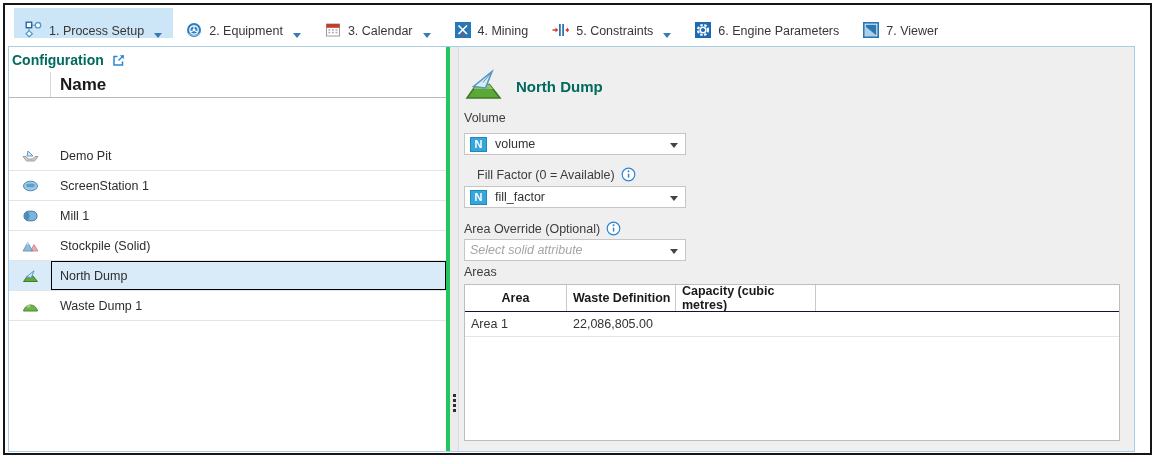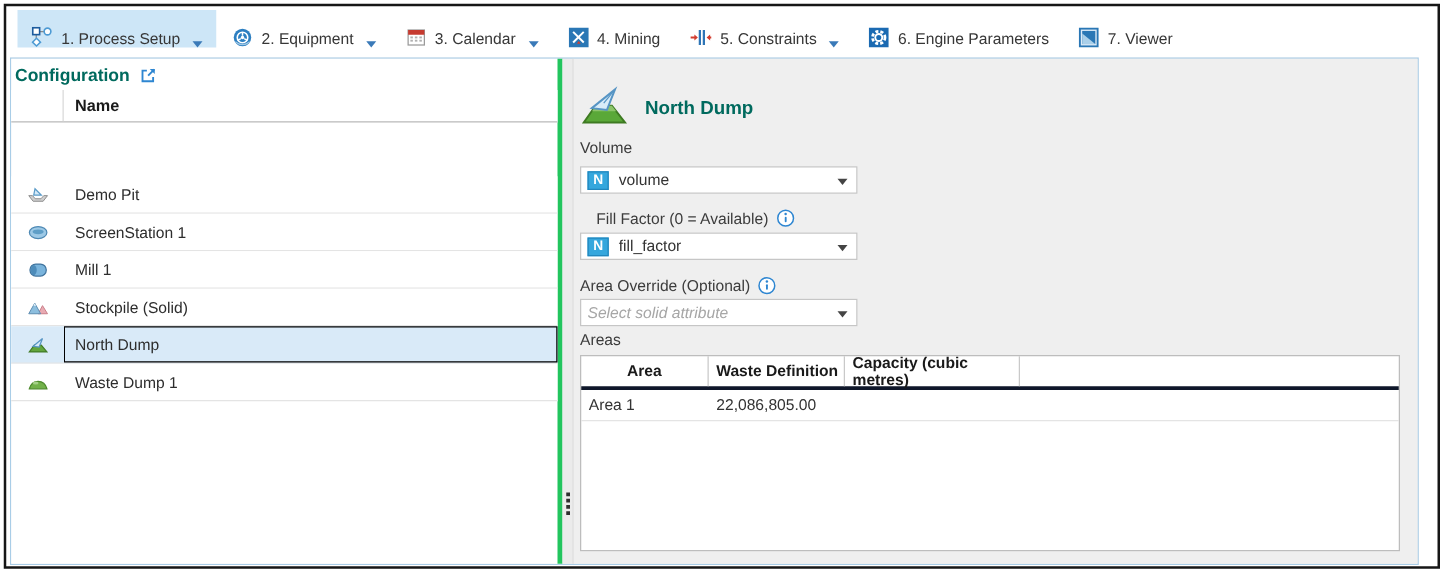--- a/index.html
+++ b/index.html
@@ -28,21 +28,21 @@
   .content{
     position:absolute;left:3px;top:41px;width:1127px;height:406px;box-sizing:border-box;
     border:1px solid #a9cde7;background:#efefef;
   }
   
   .left-panel{position:absolute;left:0;top:0;width:441px;height:100%;background:#fff;border-right:4px solid #22c55e;box-sizing:border-box;}
   .config-header{position:absolute;left:3px;top:2px;height:22px;display:flex;align-items:center;gap:7px;}
   .config-title{font-size:14px;font-weight:bold;color:#006a5e;}
   .grid-header{position:absolute;left:0;top:25px;width:100%;height:26px;display:flex;border-bottom:1px solid #b9b9b9;box-sizing:border-box;background:#fff;}
   .grid-header .icon-col{width:42px;border-right:1px solid #d9d9d9;box-sizing:border-box;}
-  .grid-header .name-col{flex:1;display:flex;align-items:center;padding-left:9px;font-size:13px;font-weight:bold;color:#1a1a1a;}
+  .grid-header .name-col{flex:1;display:flex;align-items:center;padding-left:9px;font-size:17px;font-weight:bold;color:#1a1a1a;}
   .rows{position:absolute;left:0;top:51px;width:100%;margin-top:43px;}
   .row{height:30px;display:flex;align-items:stretch;border-bottom:1px solid #e4e4e4;box-sizing:border-box;background:#fff;}
   .row .icon-cell{width:42px;display:flex;align-items:center;justify-content:center;}
   .row .name-cell{flex:1;display:flex;align-items:center;padding-left:9px;font-size:12.5px;color:#2d2d2d;}
   .row.selected{background:#d9eaf8;}
   .row.selected .name-cell{box-shadow:inset 0 0 0 1px #000;}
   
   .splitter{position:absolute;left:441px;top:0;width:9px;height:100%;background:#ebebeb;border-right:1px solid #dcdcdc;box-sizing:border-box;}
   .grip{position:absolute;left:3px;top:347px;display:flex;flex-direction:column;gap:2px;}
   .grip i{width:3px;height:3px;background:#2f2f2f;display:block;}
@@ -64,21 +64,21 @@
   }
   .dd-caret{
     position:absolute;right:7px;top:9px;width:0;height:0;
     border-left:4px solid transparent;border-right:4px solid transparent;border-top:5px solid #444;
   }
   
   .areas-table{
     position:absolute;left:5px;top:237px;width:656px;height:157px;box-sizing:border-box;
     background:#fff;border:1px solid #bdbdbd;
   }
-  .at-header{display:flex;height:27px;border-bottom:3px solid #0f172a;box-sizing:border-box;font-size:12.5px;font-weight:bold;color:#1a1a1a;}
+  .at-header{display:flex;height:27px;border-bottom:1px solid #0f172a;box-sizing:border-box;font-size:12.5px;font-weight:bold;color:#1a1a1a;}
   .at-header .c{display:flex;align-items:center;border-right:1px solid #c9c9c9;box-sizing:border-box;}
   .at-header .c.last{flex:1;border-right:none;}
   .c1{width:102px;justify-content:center;}
   .c2{width:140px;padding-left:6px;}
   .c3{width:109px;padding-left:6px;}
   .at-row{display:flex;height:25px;border-bottom:1px solid #e4e4e4;box-sizing:border-box;font-size:12.5px;color:#333;}
   .at-row .c{display:flex;align-items:center;box-sizing:border-box;}
   .at-row .c1{justify-content:flex-start;padding-left:6px;width:102px;}
 </style>
 </head>

